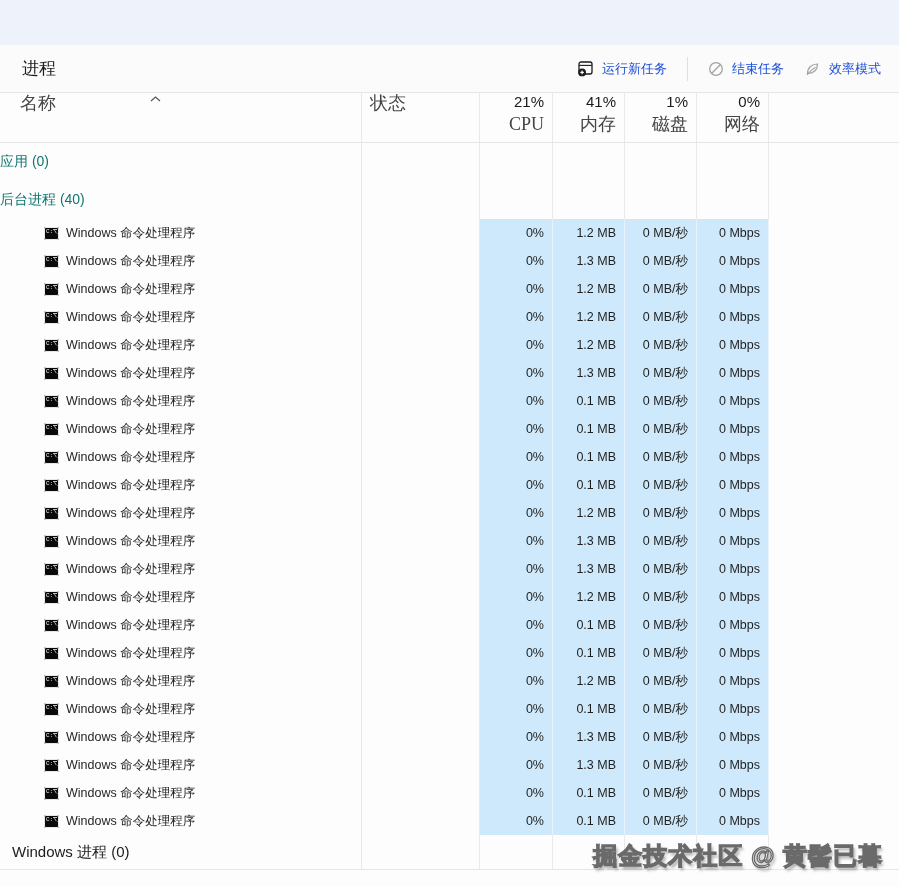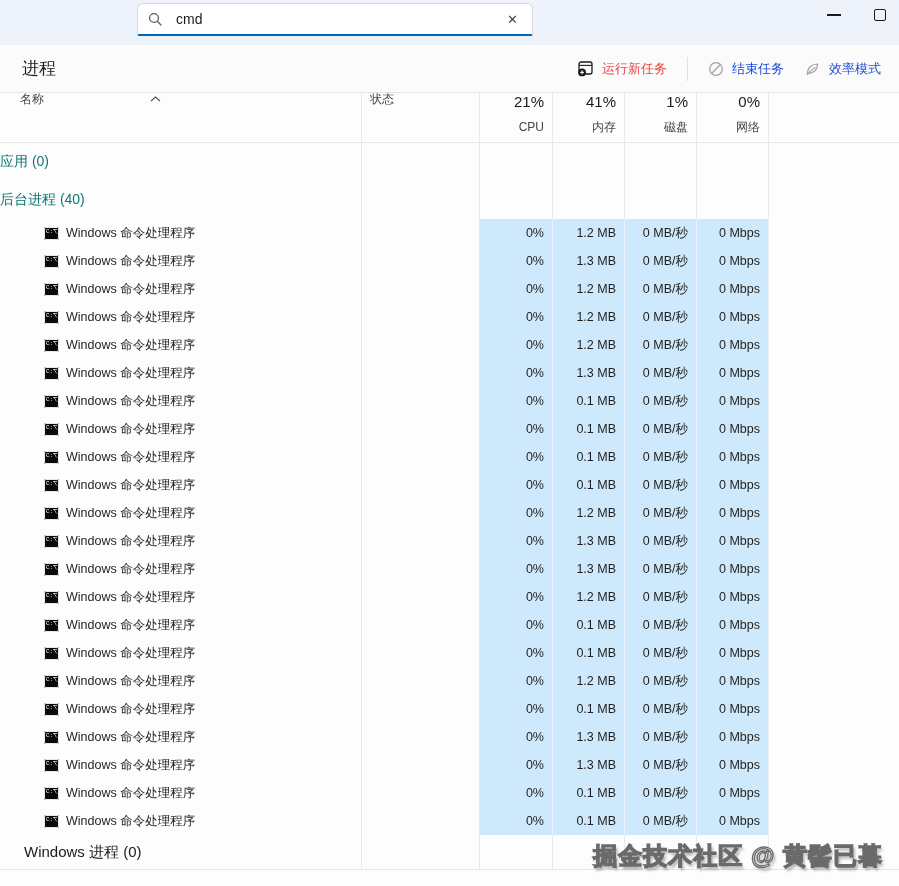--- a/index.html
+++ b/index.html
@@ -27,36 +27,36 @@
 
   
   .panel { position:absolute; top:45px; left:0; right:0; bottom:0; background:#fdfdfe; }
 
   .toolbar { height:48px; display:flex; align-items:center; padding:0 8px 0 22px;
     border-bottom:1px solid #e6e6e6; background:#fbfbfc; }
   .page-title { font-size:17px; font-weight:400; }
   .toolbar .spacer { flex:1; }
   .tb-btn { display:flex; align-items:center; gap:8px; border:none; background:transparent;
     font-size:13px; padding:7px 10px; border-radius:4px; cursor:pointer;
-    color:#ef4444; font-family:inherit; }
+    color:#1d4ed8; font-family:inherit; }
   .tb-btn.disabled { color:#1d4ed8; cursor:default; }
   .tb-divider { width:1px; height:24px; background:#e0e0e0; margin:0 10px; }
 
   
   .grid { display:grid; grid-template-columns:362px 118px 73px 72px 72px 72px auto; }
   .grid > div { border-right:1px solid #e9e9e9; min-width:0; }
   .grid > div:last-child { border-right:none; }
 
   .header-row { height:50px; border-bottom:1px solid #e6e6e6; }
   .hc { position:relative; display:flex; flex-direction:column; justify-content:space-between;
     padding-bottom:7px; cursor:default; }
   .hc-name { padding-left:20px; }
   .sort-caret { position:absolute; top:3px; left:150px; color:#555; }
   .hc-status { padding-left:8px; }
-  .col-label { font-size:12px; color:#454545; line-height:1.15; }
+  .col-label { font-size:18px; color:#454545; line-height:1.15;font-family:Liberation Serif, serif; }
   .hc-val { align-items:flex-end; padding-right:8px; text-align:right; }
   .col-pct { font-size:15px; color:#1b1b1b; line-height:1.2; margin-bottom:2px; }
 
   .group-row { height:38px; }
   .group-row .gname { display:flex; align-items:center; 
     font-size:14px; color:#0f766e; cursor:pointer; }
 
   .proc-row { height:28px; cursor:pointer; }
   .proc-row .nm { display:flex; align-items:center; padding-left:44px; gap:7px;
     font-size:12.5px; color:#1f1f1f; white-space:nowrap; overflow:hidden;text-align:right; }
@@ -65,53 +65,35 @@
     border-right:1px solid #e9f3fc !important; white-space:nowrap; }
 
   .cmd-ico { flex:0 0 auto; width:15px; height:13px; background:#0a0a0a;
     border-radius:2px; position:relative; box-shadow:inset 0 0 0 1px #e8e8e8; }
   .cmd-ico::before { content:"C:\\_"; position:absolute; left:2px; top:2px;
     font-size:6px; line-height:1; color:#fff; font-family:"Liberation Mono","DejaVu Sans Mono",monospace; }
   .cmd-ico::after { content:""; position:absolute; right:2px; top:2px; width:4px; height:1px;
     background:#bbb; }
 
   .footer-row { height:35px; border-bottom:1px solid #e6e6e6; }
-  .footer-row .gname { display:flex; align-items:center; padding-left:24px;
+  .footer-row .gname { display:flex; align-items:center; padding-left:12px;
     font-size:15px; color:#1b1b1b; cursor:pointer; }
 
   .watermark { position:absolute; right:16px; bottom:14px; font-size:24px; font-weight:700;
     letter-spacing:1px; color:rgba(255,255,255,.92); white-space:nowrap;
     -webkit-text-stroke:1.3px #6a6a6a;
     text-shadow:2px 3px 3px rgba(0,0,0,.35); pointer-events:none; }
 
   svg { display:block; }
 </style>
 </head>
 <body>
 
 <div class="app">
 
-  <div class="titlebar">
-    <div class="search-box">
-      <span class="mag">
-        <svg width="14" height="14" viewBox="0 0 14 14">
-          <circle cx="6" cy="6" r="4.4" fill="none" stroke="#5f5f5f" stroke-width="1.3"></circle>
-          <line x1="9.3" y1="9.3" x2="13" y2="13" stroke="#5f5f5f" stroke-width="1.3" stroke-linecap="round"></line>
-        </svg>
-      </span>
-      <input type="text" value="cmd" style="">
-      <button class="search-clear">✕</button>
-    </div>
-    <button class="win-btn btn-min">
-      <span class="bar"></span>
-    </button>
-    <button class="win-btn btn-max">
-      <span class="box"></span>
-    </button>
-  </div>
 
   <div class="panel">
 
     <div class="toolbar">
       <span class="page-title">进程</span>
       <span class="spacer"></span>
       <button class="tb-btn">
         <span>
           <svg width="17" height="17" viewBox="0 0 17 17">
             <rect x="2" y="2" width="13" height="12" rx="2" fill="none" stroke="#1b1b1b" stroke-width="1.3"></rect>

